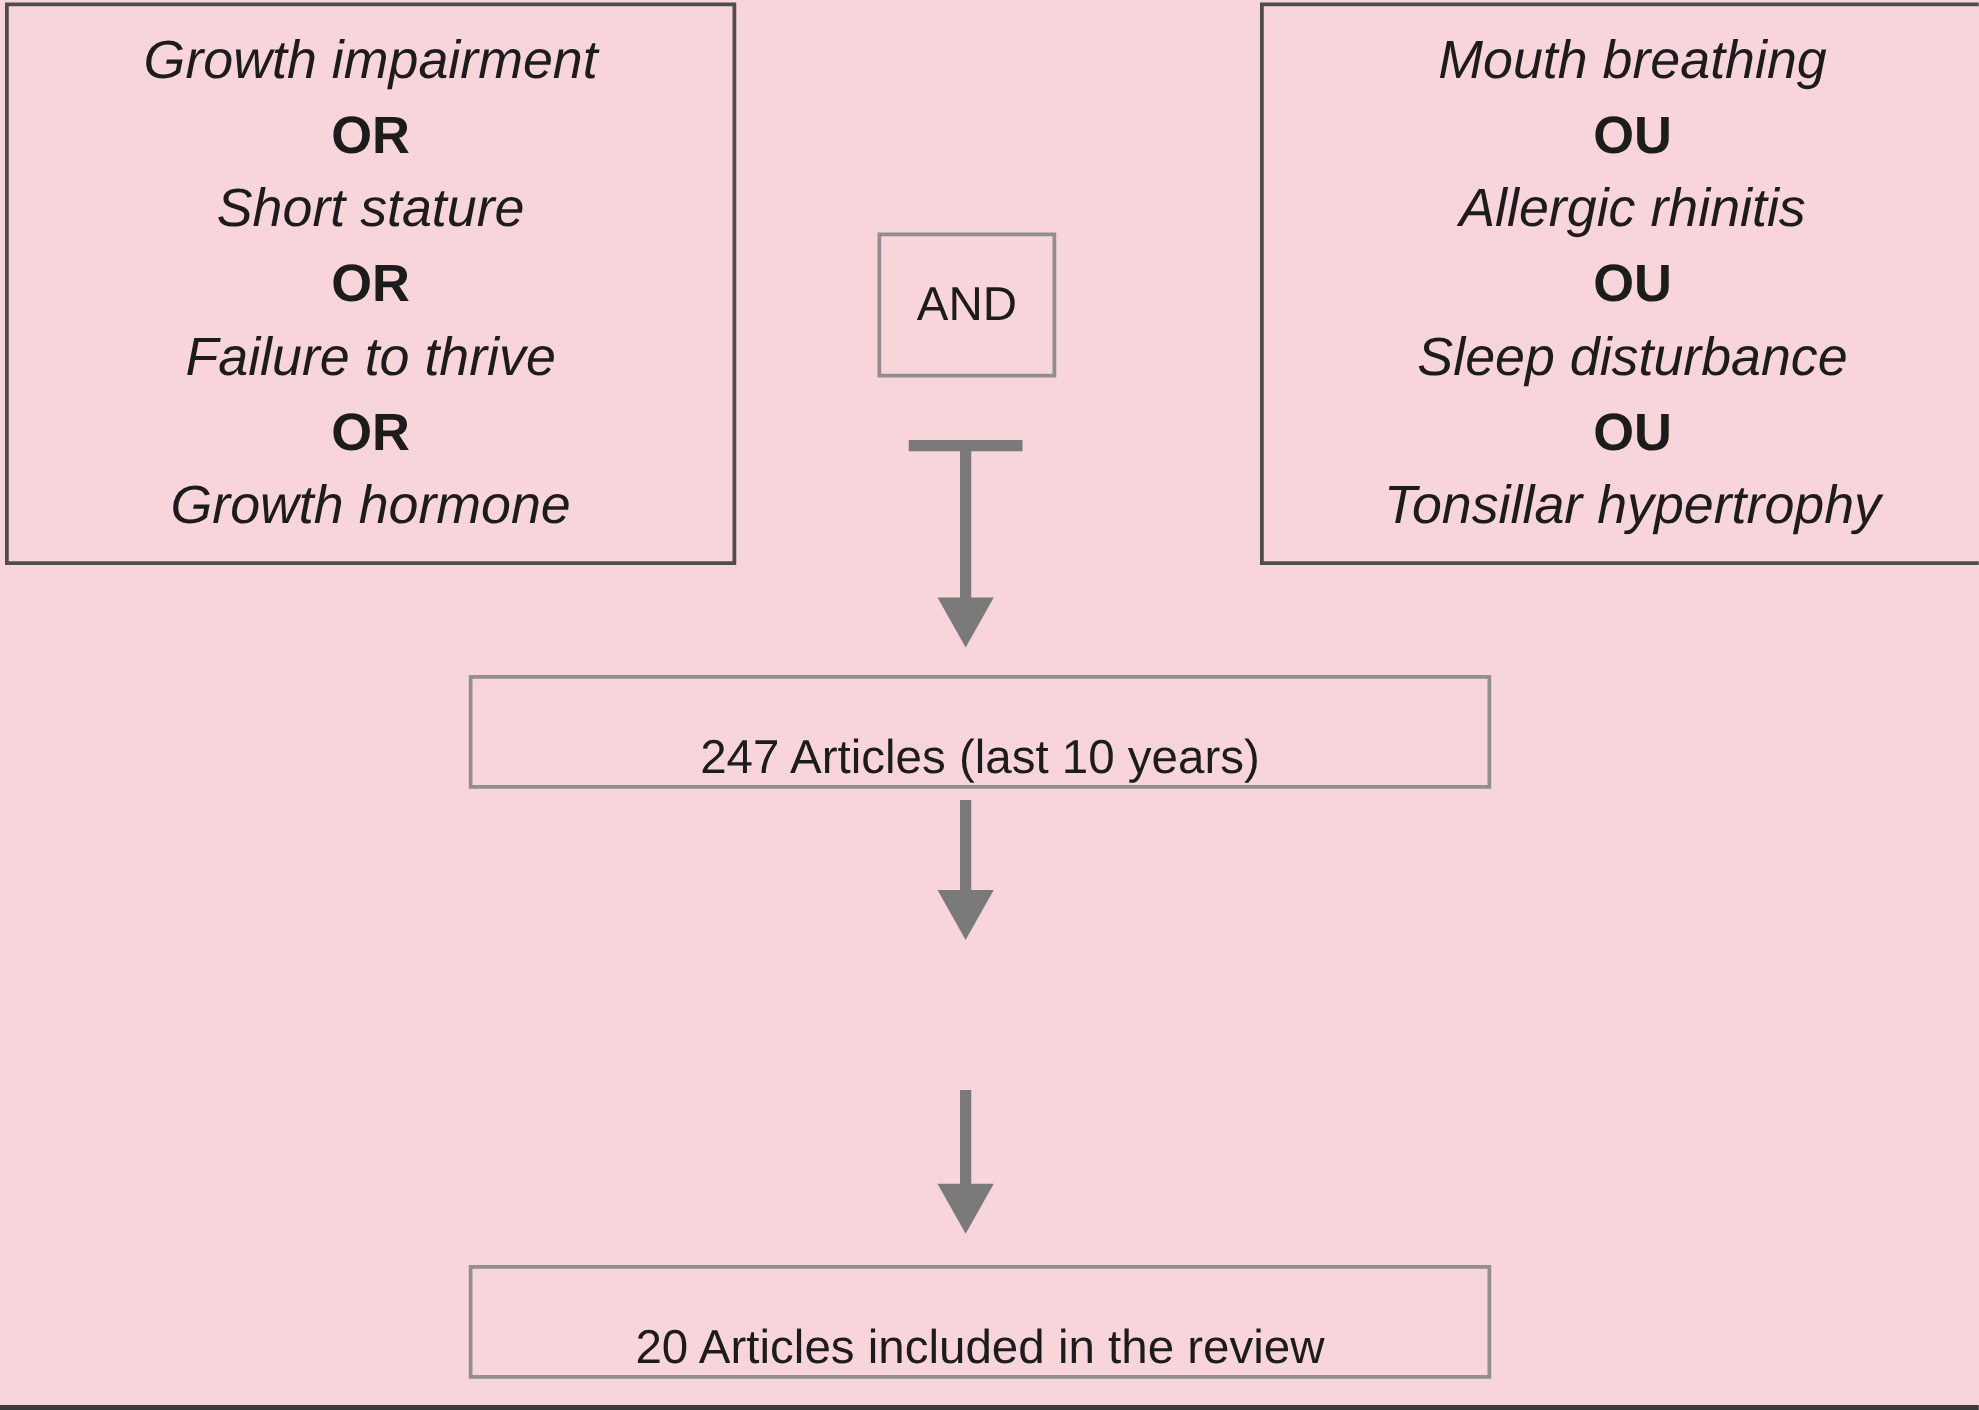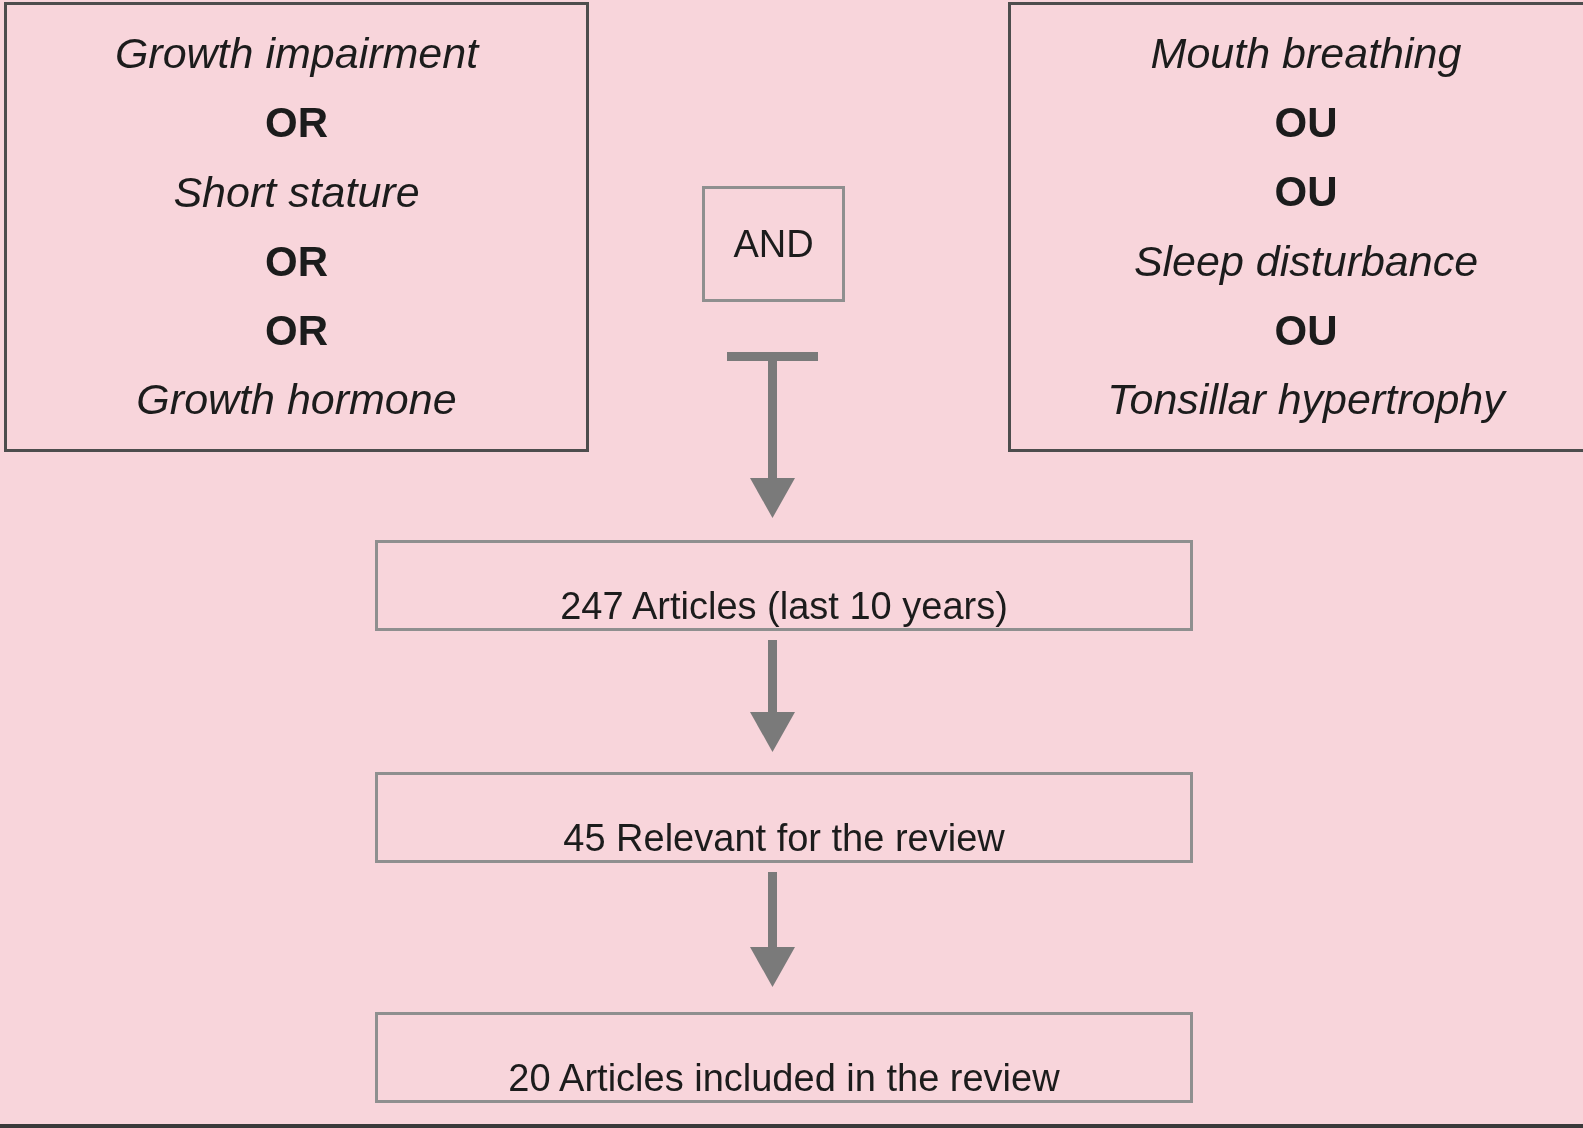--- a/index.html
+++ b/index.html
@@ -100,31 +100,33 @@
 </head>
 <body>
 
 <div class="canvas">
 
   <div class="keyword-box left">
     <div class="term">Growth impairment</div>
     <div class="op">OR</div>
     <div class="term">Short stature</div>
     <div class="op">OR</div>
+    <div class="term">Failure to thrive</div>
     <div class="op">OR</div>
     <div class="term">Growth hormone</div>
   </div>
 
   <div class="and-box">
     <span>AND</span>
   </div>
 
   <div class="keyword-box right">
     <div class="term">Mouth breathing</div>
     <div class="op">OU</div>
+    <div class="term">Allergic rhinitis</div>
     <div class="op">OU</div>
     <div class="term">Sleep disturbance</div>
     <div class="op">OU</div>
     <div class="term">Tonsillar hypertrophy</div>
   </div>
 
   <svg class="arrow-svg arrow-main" width="121" height="170" viewBox="0 0 121 170">
     <rect class="bar" x="15" y="2" width="91" height="9"></rect>
     <line class="shaft" x1="60.5" y1="6" x2="60.5" y2="132" stroke-width="9"></line>
     <polygon class="head" points="38,128 83,128 60.5,168"></polygon>
@@ -132,23 +134,20 @@
 
   <div class="flow-box step-0">
     <span>247 Articles (last 10 years)</span>
   </div>
 
   <svg class="arrow-svg arrow-1" width="61" height="112" viewBox="0 0 61 112">
     <line class="shaft" x1="30.5" y1="0" x2="30.5" y2="76" stroke-width="9"></line>
     <polygon class="head" points="8,72 53,72 30.5,112"></polygon>
   </svg>
 
-  <div class="flow-box step-1">
-    <span>45 Relevant for the review</span>
-  </div>
 
   <svg class="arrow-svg arrow-2" width="61" height="115" viewBox="0 0 61 115">
     <line class="shaft" x1="30.5" y1="0" x2="30.5" y2="79" stroke-width="9"></line>
     <polygon class="head" points="8,75 53,75 30.5,115"></polygon>
   </svg>
 
   <div class="flow-box step-2">
     <span>20 Articles included in the review</span>
   </div>
 

